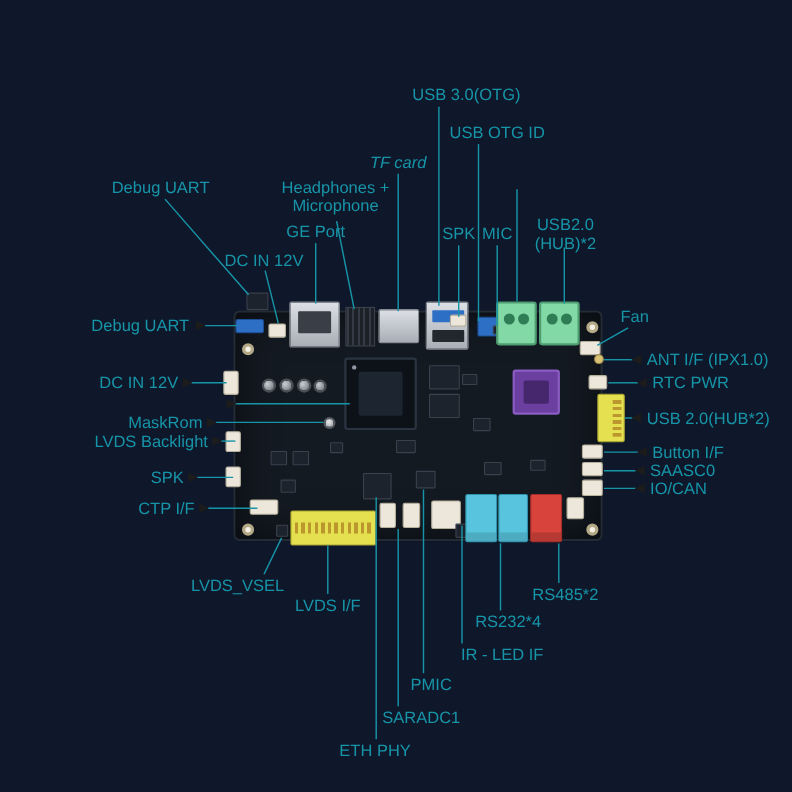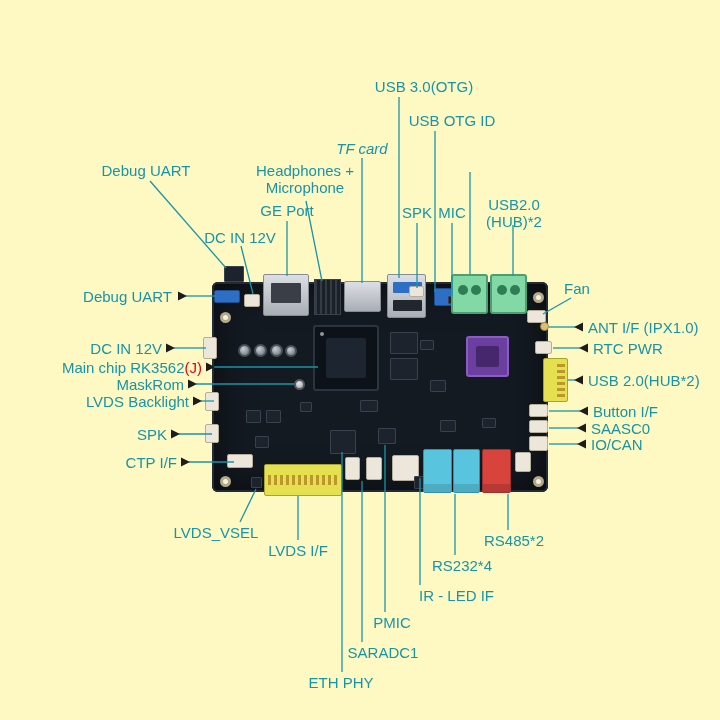--- a/index.html
+++ b/index.html
@@ -1,16 +1,16 @@
 <!DOCTYPE html>
 <html style="--label: #1795a8; --red-text: #e60012; --board: #141a22; --green: #82d9a6; --yellow: #e5e04f; --cyan: #58c4dd; --redc: #d8433c; --usb-blue: #2e6fc6; --purple: #6b3fa0;"><head>
 <meta charset="utf-8">
 <style>
   html,body{margin:0;padding:0;background:#ffffff;}
-  .canvas{position:relative;width:720px;height:720px;background:#fef9c3;overflow:hidden;
+  .canvas{position:relative;width:720px;height:720px;background:#0f172a;overflow:hidden;
           font-family:"Liberation Sans", sans-serif;}
   
   svg.lines{position:absolute;left:0;top:0;z-index:6;pointer-events:none;}
   svg.lines line{stroke:var(--label,#1795a8);stroke-width:1.3;}
   svg.lines polygon{fill:#1c1c1c;}
   
   .lbl{position:absolute;z-index:8;font-size:15px;line-height:17px;color:var(--label,#1795a8);
        white-space:nowrap;}
   .lbl.c{transform:translateX(-50%);text-align:center;}
   .lbl.r{text-align:right;}
@@ -191,23 +191,20 @@
   <div class="lbl c" style="left:452px;top:204px;">MIC</div>
   <div class="lbl c" style="left:514px;top:196px;">
     <span class="ln">USB2.0</span>
     <span class="ln">(HUB)*2</span>
   </div>
   <div class="lbl c" style="left:240px;top:229px;">DC IN 12V</div>
   <div class="lbl c" style="left:577px;top:280px;">Fan</div>
 
   <div class="lbl r" style="right:548px;top:288px;">Debug UART</div>
   <div class="lbl r" style="right:558px;top:340px;">DC IN 12V</div>
-  <div class="lbl r" style="right:518px;top:359px;">
-    <span>Main chip RK3562</span><span class="red">(J)</span>
-  </div>
   <div class="lbl r" style="right:536px;top:376px;">MaskRom</div>
   <div class="lbl r" style="right:531px;top:393px;">LVDS Backlight</div>
   <div class="lbl r" style="right:553px;top:426px;">SPK</div>
   <div class="lbl r" style="right:543px;top:454px;">CTP I/F</div>
 
   <div class="lbl" style="left:588px;top:319px;">ANT I/F (IPX1.0)</div>
   <div class="lbl" style="left:593px;top:340px;">RTC PWR</div>
   <div class="lbl" style="left:588px;top:372px;">USB 2.0(HUB*2)</div>
   <div class="lbl" style="left:593px;top:403px;">Button I/F</div>
   <div class="lbl" style="left:591px;top:420px;">SAASC0</div>

